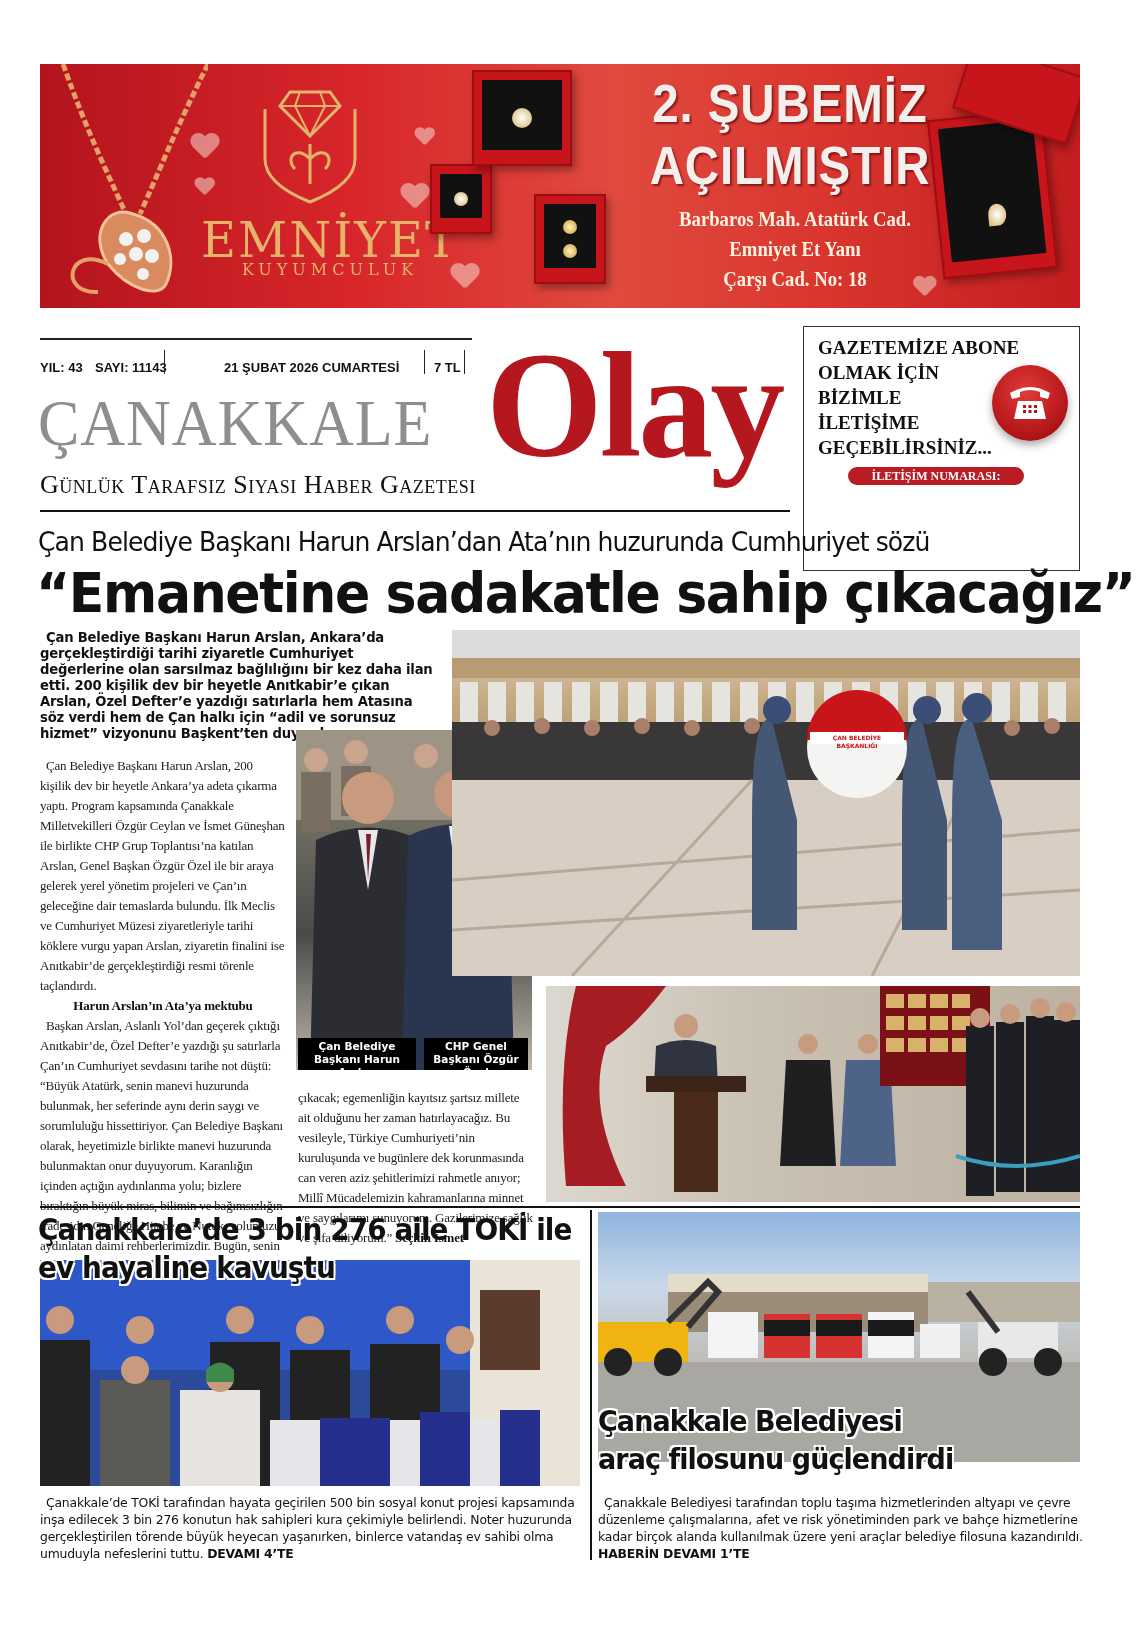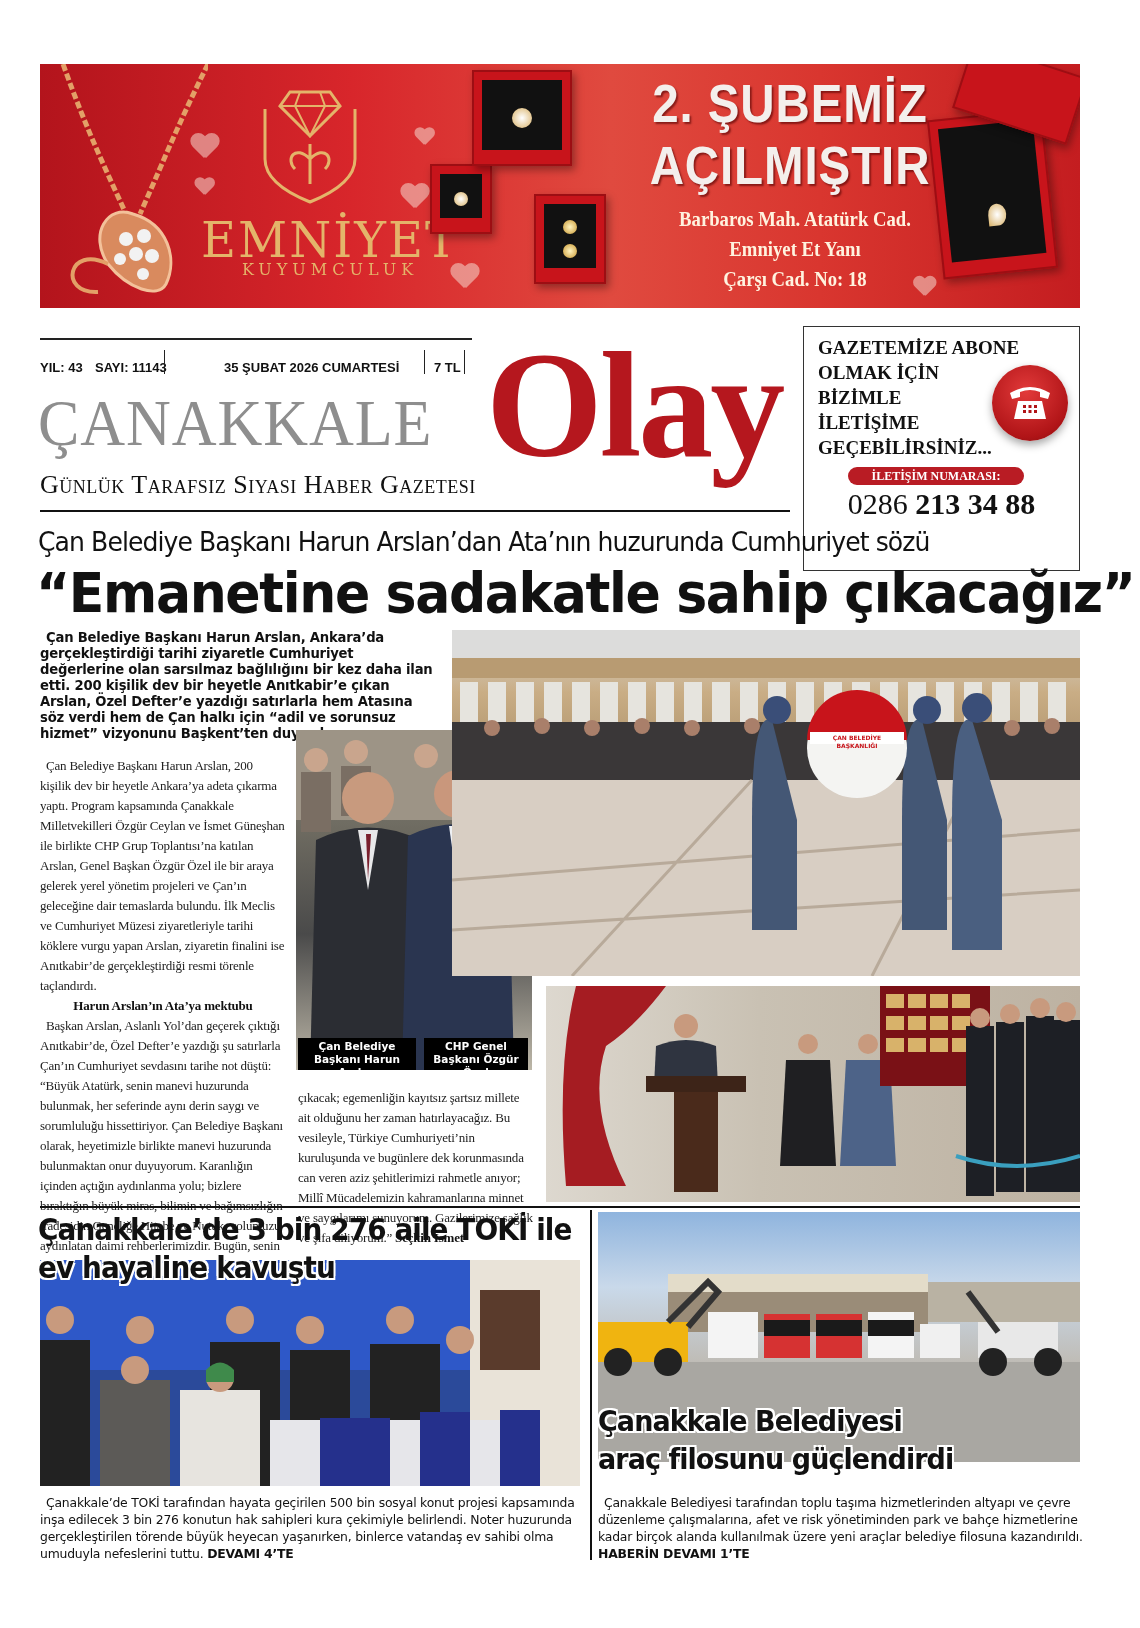--- a/index.html
+++ b/index.html
@@ -137,21 +137,21 @@
         <div class="gem" style="top:60%;width:18px;height:22px;border-radius:50% 50% 50% 0;"></div>
       </div>
   </div>
   <div class="box" style="left:920px;top:-6px;width:120px;height:70px;transform:rotate(18deg);"></div>
 </div>
 
 <div class="mast-rule"></div>
 <div class="mast-meta" style="left:40px;">YIL: 43</div>
 <div class="mast-meta" style="left:95px;">SAYI: 11143</div>
 <div class="mast-sep" style="left:164px;"></div>
-<div class="mast-meta" style="left:224px;">35 ŞUBAT 2026 CUMARTESİ</div>
+<div class="mast-meta" style="left:224px;">21 ŞUBAT 2026 CUMARTESİ</div>
 <div class="mast-sep" style="left:424px;"></div>
 <div class="mast-meta" style="left:434px;">7 TL</div>
 <div class="mast-sep" style="left:464px;"></div>
 
 <div class="logo-can">ÇANAKKALE</div>
 <div class="logo-olay">Olay</div>
 <div class="logo-tag">Günlük Tarafsız Siyasi Haber Gazetesi</div>
 <div class="mast-bottom"></div>
 
 <div class="sub">
@@ -170,24 +170,20 @@
         <rect x="15" y="22" width="3" height="3"></rect>
           <rect x="20.5" y="22" width="3" height="3"></rect>
           <rect x="26" y="22" width="3" height="3"></rect>
         <rect x="15" y="27" width="3" height="3"></rect>
           <rect x="20.5" y="27" width="3" height="3"></rect>
           <rect x="26" y="27" width="3" height="3"></rect>
       </g>
     </svg>
   </div>
   <div class="sub-label">İLETİŞİM NUMARASI:</div>
-  <div class="sub-number">
-    <span>0286</span>
-    <b>213 34 88</b>
-  </div>
 </div>
 
 <div class="kicker">Çan Belediye Başkanı Harun Arslan’dan Ata’nın huzurunda Cumhuriyet sözü</div>
 <div class="headline-main">“Emanetine sadakatle sahip çıkacağız”</div>
 
 <div class="lead">Çan Belediye Başkanı Harun Arslan, Ankara’da gerçekleştirdiği tarihi ziyaretle Cumhuriyet değerlerine olan sarsılmaz bağlılığını bir kez daha ilan etti. 200 kişilik dev bir heyetle Anıtkabir’e çıkan Arslan, Özel Defter’e yazdığı satırlarla hem Atasına söz verdi hem de Çan halkı için “adil ve sorunsuz hizmet” vizyonunu Başkent’ten duyurdu.</div>
 
 <div class="body-col" style="left:40px;top:756px;width:246px;">
   <p class="ind">Çan Belediye Başkanı Harun Arslan, 200 kişilik dev bir heyetle Ankara’ya adeta çıkarma yaptı. Program kapsamında Çanakkale Milletvekilleri Özgür Ceylan ve İsmet Güneşhan ile birlikte CHP Grup Toplantısı’na katılan Arslan, Genel Başkan Özgür Özel ile bir araya gelerek yerel yönetim projeleri ve Çan’ın geleceğine dair temaslarda bulundu. İlk Meclis ve Cumhuriyet Müzesi ziyaretleriyle tarihi köklere vurgu yapan Arslan, ziyaretin finalini ise Anıtkabir’de gerçekleştirdiği resmi törenle taçlandırdı.</p>
   <p class="subhead">Harun Arslan’ın Ata’ya mektubu</p>

